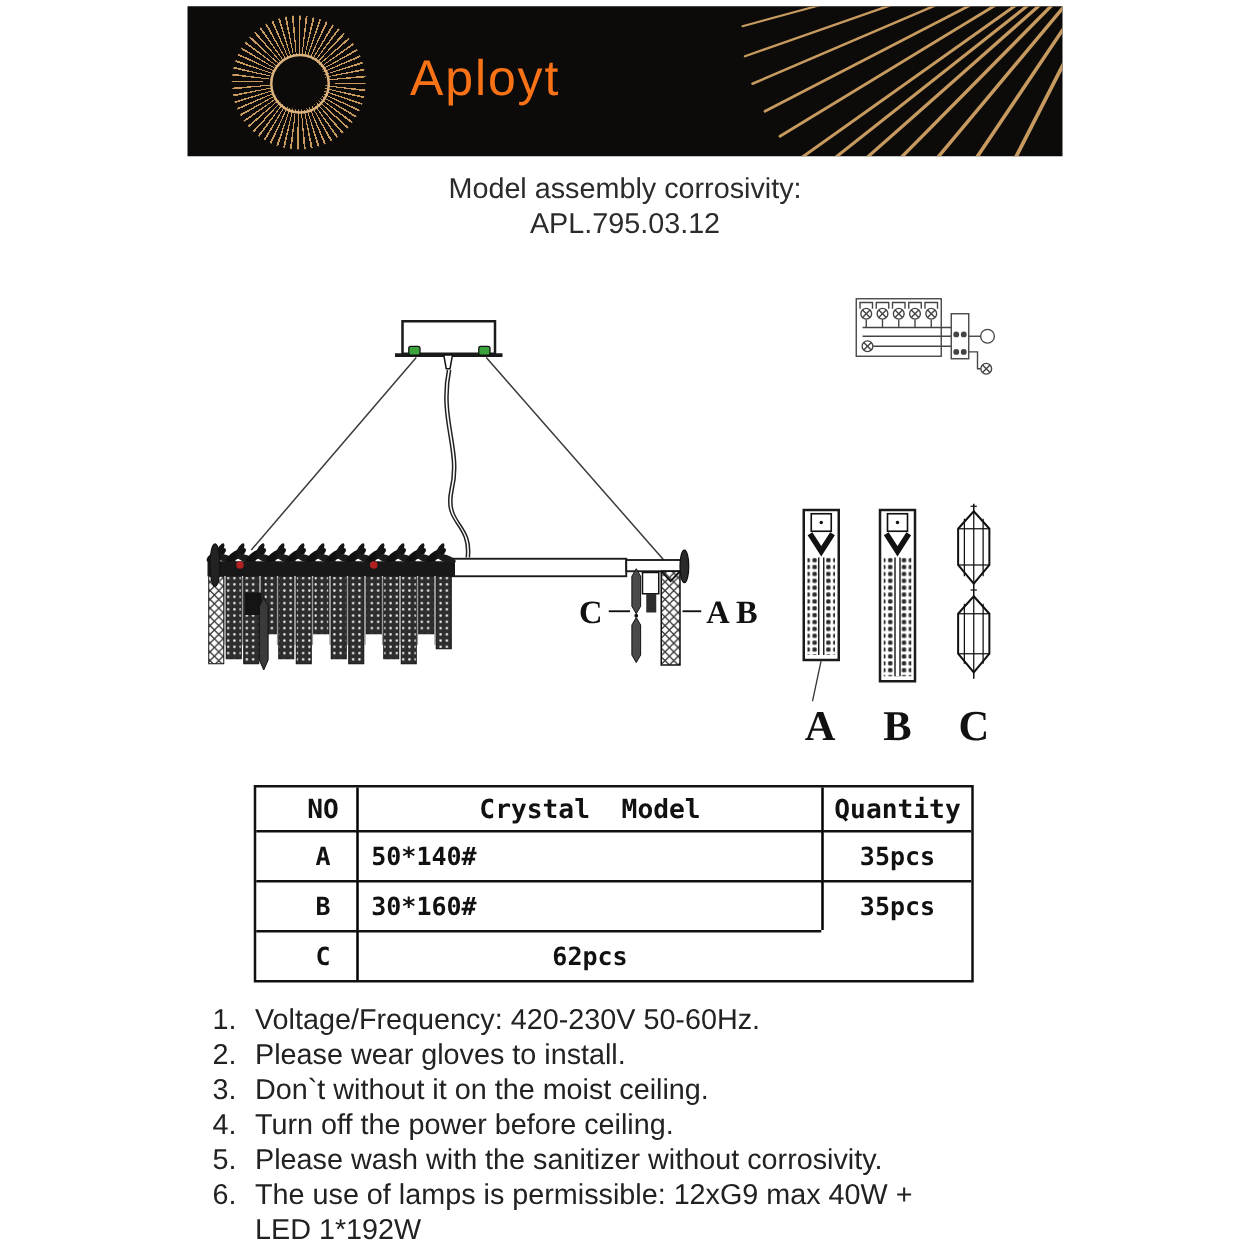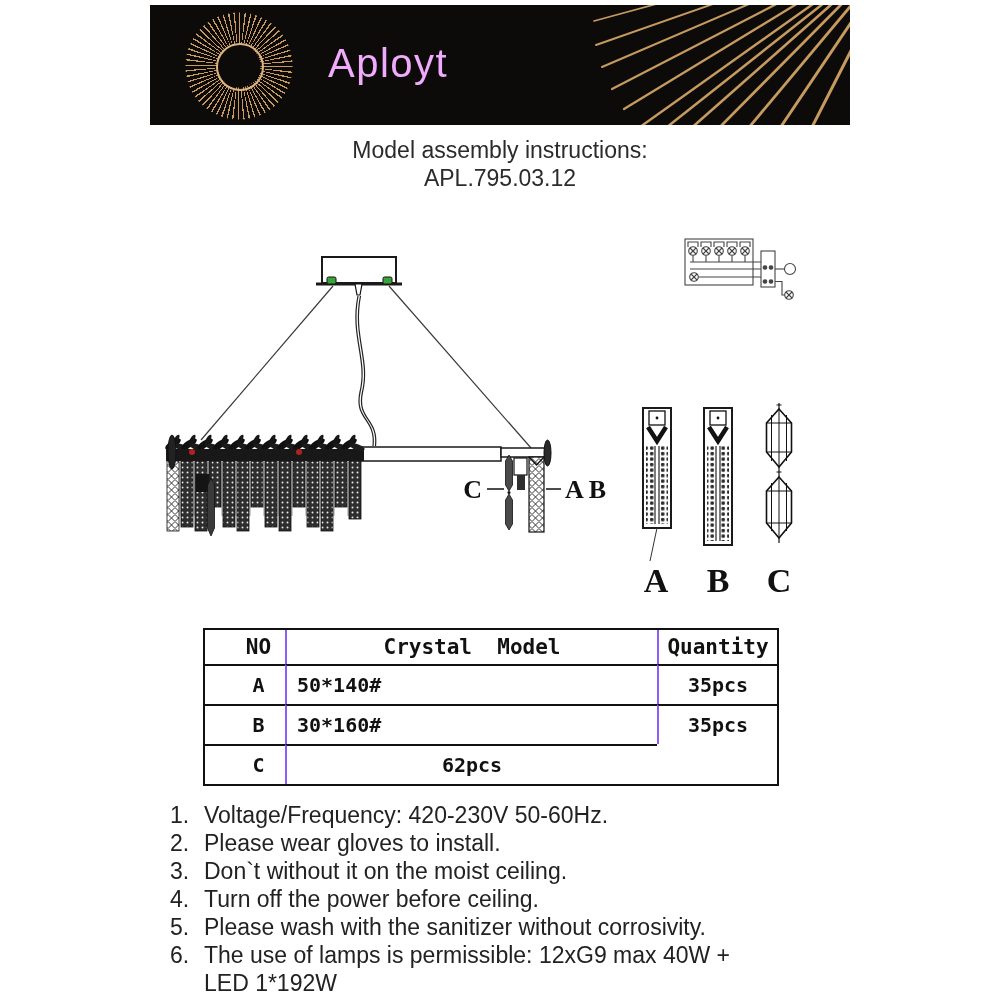--- a/index.html
+++ b/index.html
@@ -8,34 +8,34 @@
   
   .banner{position:absolute;left:150px;top:5px;width:700px;height:120px;background:#0c0b09;overflow:hidden;}
   .banner-art{position:absolute;left:0;top:0;width:700px;height:120px;}
   .sun{position:absolute;left:34px;top:6px;width:110px;height:110px;border-radius:50%;
        background:repeating-conic-gradient(#c89a5e 0deg 1.6deg, transparent 1.6deg 6deg);
        -webkit-mask:radial-gradient(circle,transparent 0 21px,#000 22px 53px,transparent 54px);
        mask:radial-gradient(circle,transparent 0 21px,#000 22px 53px,transparent 54px);}
   .sun-ring{position:absolute;left:66px;top:38px;width:44px;height:44px;border-radius:50%;
        border:2px solid #dcb37e;}
   .brand{position:absolute;left:178px;top:50%;transform:translateY(-54%);
-       color:#f0abfc;font-size:40px;letter-spacing:1.5px;font-weight:400;}
+       color:#f97316;font-size:40px;letter-spacing:1.5px;font-weight:400;}
   
   .title{position:absolute;left:150px;top:136px;width:700px;text-align:center;
        color:#2b2b2b;font-size:23px;line-height:28px;}
   
   .drawing{position:absolute;left:0;top:0;width:1000px;height:1000px;}
   .ptr-label{font-family:"Liberation Serif",serif;font-weight:700;font-size:26px;fill:#111;}
   .part-label{font-family:"Liberation Serif",serif;font-weight:700;font-size:34px;fill:#111;}
   
   .parts-table{position:absolute;left:203px;top:628px;width:572px;
        display:grid;grid-template-columns:80px 372px 120px;
        border:2px solid #111;background:#fff;
        font-family:"DejaVu Sans Mono",monospace;font-weight:700;color:#111;}
-  .pt-cell{border-left:2px solid #8b5cf6;border-top:2px solid #111;
+  .pt-cell{border-left:2px solid #000000;border-top:2px solid #111;
        display:flex;align-items:center;justify-content:center;
        height:38px;font-size:20px;white-space:pre;}
   .pt-cell.first-col{border-left:none;padding-left:27px;}
   .pt-cell.head{height:34px;font-size:21px;}
   .pt-cell.model{justify-content:flex-start;padding-left:10px;}
   .pt-row0{border-top:none !important;}
   
   .instructions{position:absolute;left:170px;top:801px;width:612px;color:#222;
        font-size:23px;}
   .inst-row{display:flex;line-height:28px;}
@@ -64,21 +64,21 @@
         <line x1="760" y1="-70" x2="628" y2="126" stroke-width="2.9"></line>
         <line x1="760" y1="-70" x2="660" y2="126" stroke-width="3.0"></line>
       </g>
     </svg>
     <div class="sun"></div>
     <div class="sun-ring"></div>
     <div class="brand">Aployt</div>
   </div>
 
   <div class="title">
-    <div>Model assembly instructions:</div>
+    <div>Model assembly corrosivity:</div>
     <div>APL.795.03.12</div>
   </div>
 
   <svg class="drawing" viewBox="0 0 1000 1000">
     <defs>
       <pattern id="dots" width="5" height="5" patternUnits="userSpaceOnUse">
         <rect width="5" height="5" fill="#2e2e2e"></rect>
         <circle cx="2.5" cy="2.5" r="1" fill="#e9e9e9"></circle>
       </pattern>
       <pattern id="beads" width="5.5" height="5.5" patternUnits="userSpaceOnUse">

